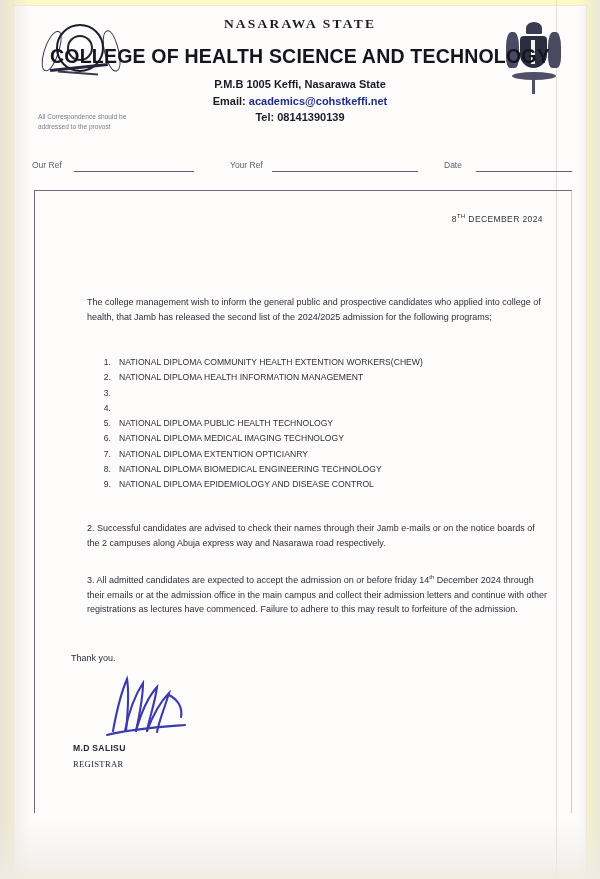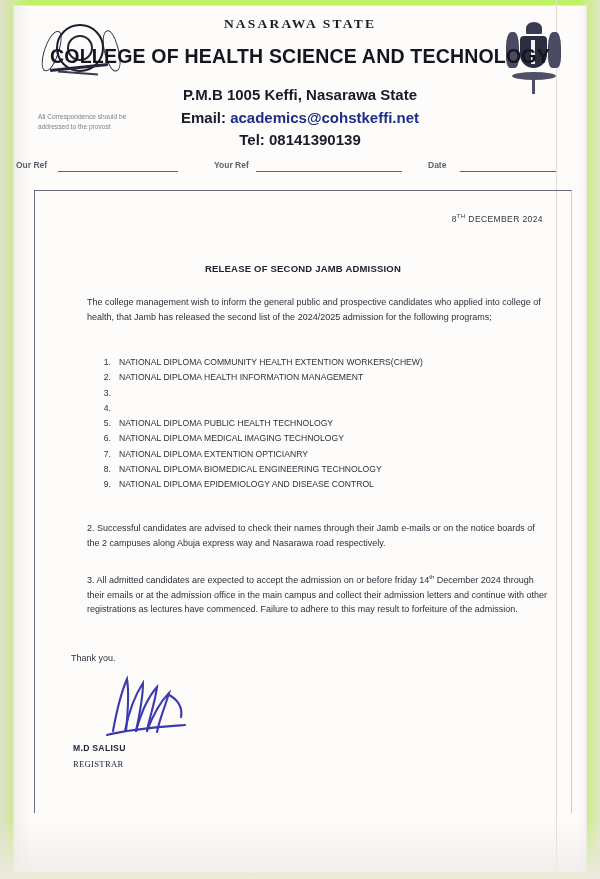--- a/index.html
+++ b/index.html
@@ -13,21 +13,21 @@
     font-family: "Liberation Sans", sans-serif;
     color: #2b2b33;
     overflow: hidden;
   }
 
   
   .scan {
     position: relative;
     width: 600px;
     height: 879px;
-    background: #bef264;
+    background: #fef9c3;
   }
   .paper {
     position: absolute;
     left: 14px;
     top: 6px;
     width: 572px;
     height: 866px;
     background: #fdfcfb;
     box-shadow: 0 0 0 1px #ebe7e3;
   }
@@ -71,22 +71,22 @@
   }
   .lh-college {
     font-size: 19.5px;
     letter-spacing: .2px;
     font-weight: bold;
     color: #15151f;
     margin-top: 13px;
     font-family: "Liberation Sans", sans-serif;
   }
   .lh-addr {
-    margin-top: 16px;
-    font-size: 15px;
+    margin-top: 8px;
+    font-size: 11px;
     font-weight: bold;
     color: #1a1a2a;
     line-height: 1.5;
   }
   .lh-addr .mail {
     color: #1c2d8a;
   }
 
   
   .crest {
@@ -195,25 +195,24 @@
     top: 112px;
     width: 120px;
     font-size: 6.6px;
     line-height: 1.5;
     color: #7d7d8c;
   }
 
   
   .refline {
     position: absolute;
-    left: 16px;
+    left: 32px;
     top: 158px;
     width: 540px;
     height: 18px;
-    font-weight: bold;
   }
   .ref-item {
     position: absolute;
     font-size: 8.5px;
     color: #5e5e70;
     white-space: nowrap;
   }
   .ref-rule {
     position: absolute;
     border-bottom: 1px solid #60607a;
@@ -390,21 +389,20 @@
     <div class="ref-item ref-your">Your Ref</div>
     <div class="ref-rule ref-your-rule"></div>
     <div class="ref-item ref-date">Date</div>
     <div class="ref-rule ref-date-rule"></div>
   </div>
 
   <div class="bodybox">
 
     <div class="doc-date"><span>8</span><sup>TH</sup><span> DECEMBER 2024</span></div>
 
-    <div class="doc-title">RELEASE OF SECOND JAMB ADMISSION</div>
 
     <div class="para p1">The college management wish to inform the general public and prospective candidates who applied into college of health, that Jamb has released the second list of the 2024/2025 admission for the following programs;</div>
 
     <ul class="prog-list">
       <li>
           <span class="num">1.</span>
           <span>NATIONAL DIPLOMA COMMUNITY HEALTH EXTENTION WORKERS(CHEW)</span>
         </li>
       <li>
           <span class="num">2.</span>

